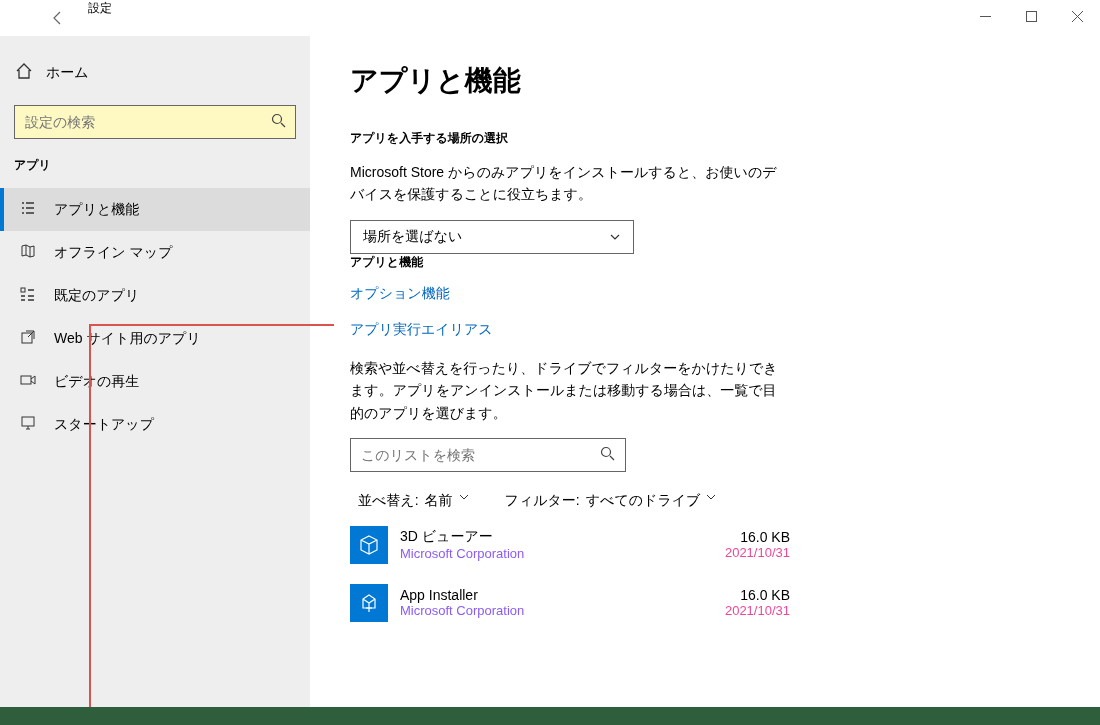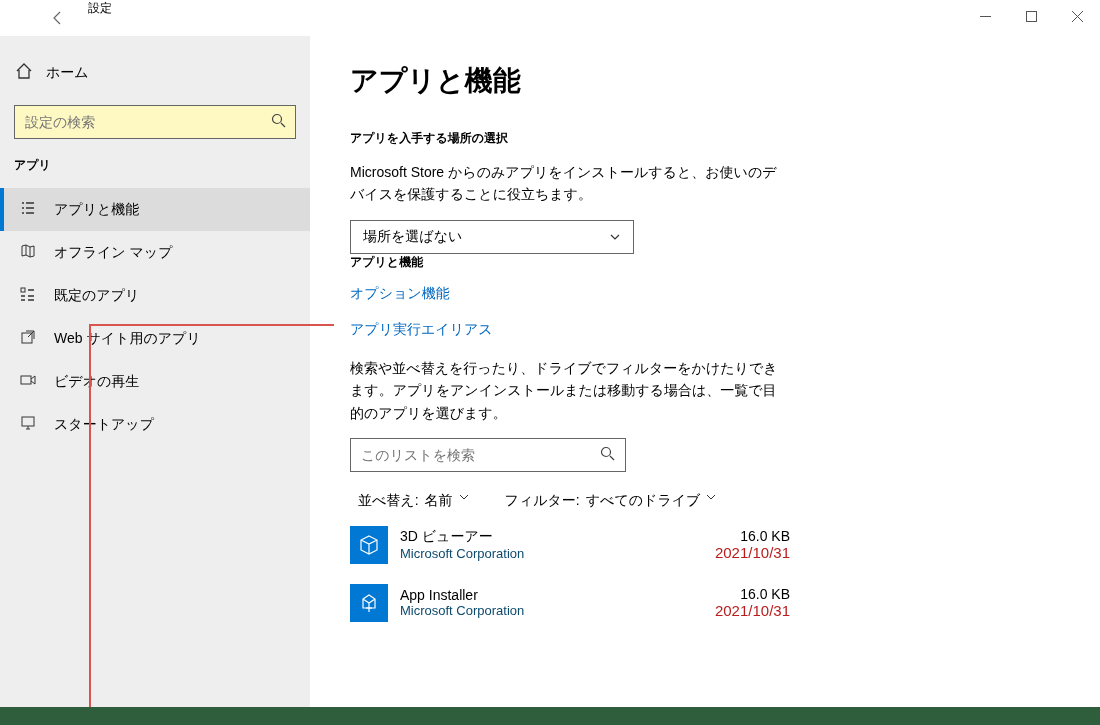--- a/index.html
+++ b/index.html
@@ -199,27 +199,27 @@
       justify-content: center;
       color: #fff;
       flex-shrink: 0;
     }
     .app-info {
       margin-left: 12px;
       display: flex;
       flex-direction: column;
     }
     .app-name { font-size: 14px; }
-    .app-vendor { font-size: 13px; color: #0c4a6e; }
+    .app-vendor { font-size: 13px; color: #8b5cf6; }
     .app-meta {
       margin-left: auto;
       text-align: right;
     }
     .app-size { font-size: 14px; }
-    .app-date { font-size: 15px; color: #b91c1c; }
+    .app-date { font-size: 13px; color: #ec4899; }
     .bottom-bar {
       position: absolute;
       left: 0; right: 0; bottom: 0;
       height: 18px;
       background: #2e5e3c;
     }
     .annotation-arrow {
       position: absolute;
       left: 89px;
       top: 324px;

